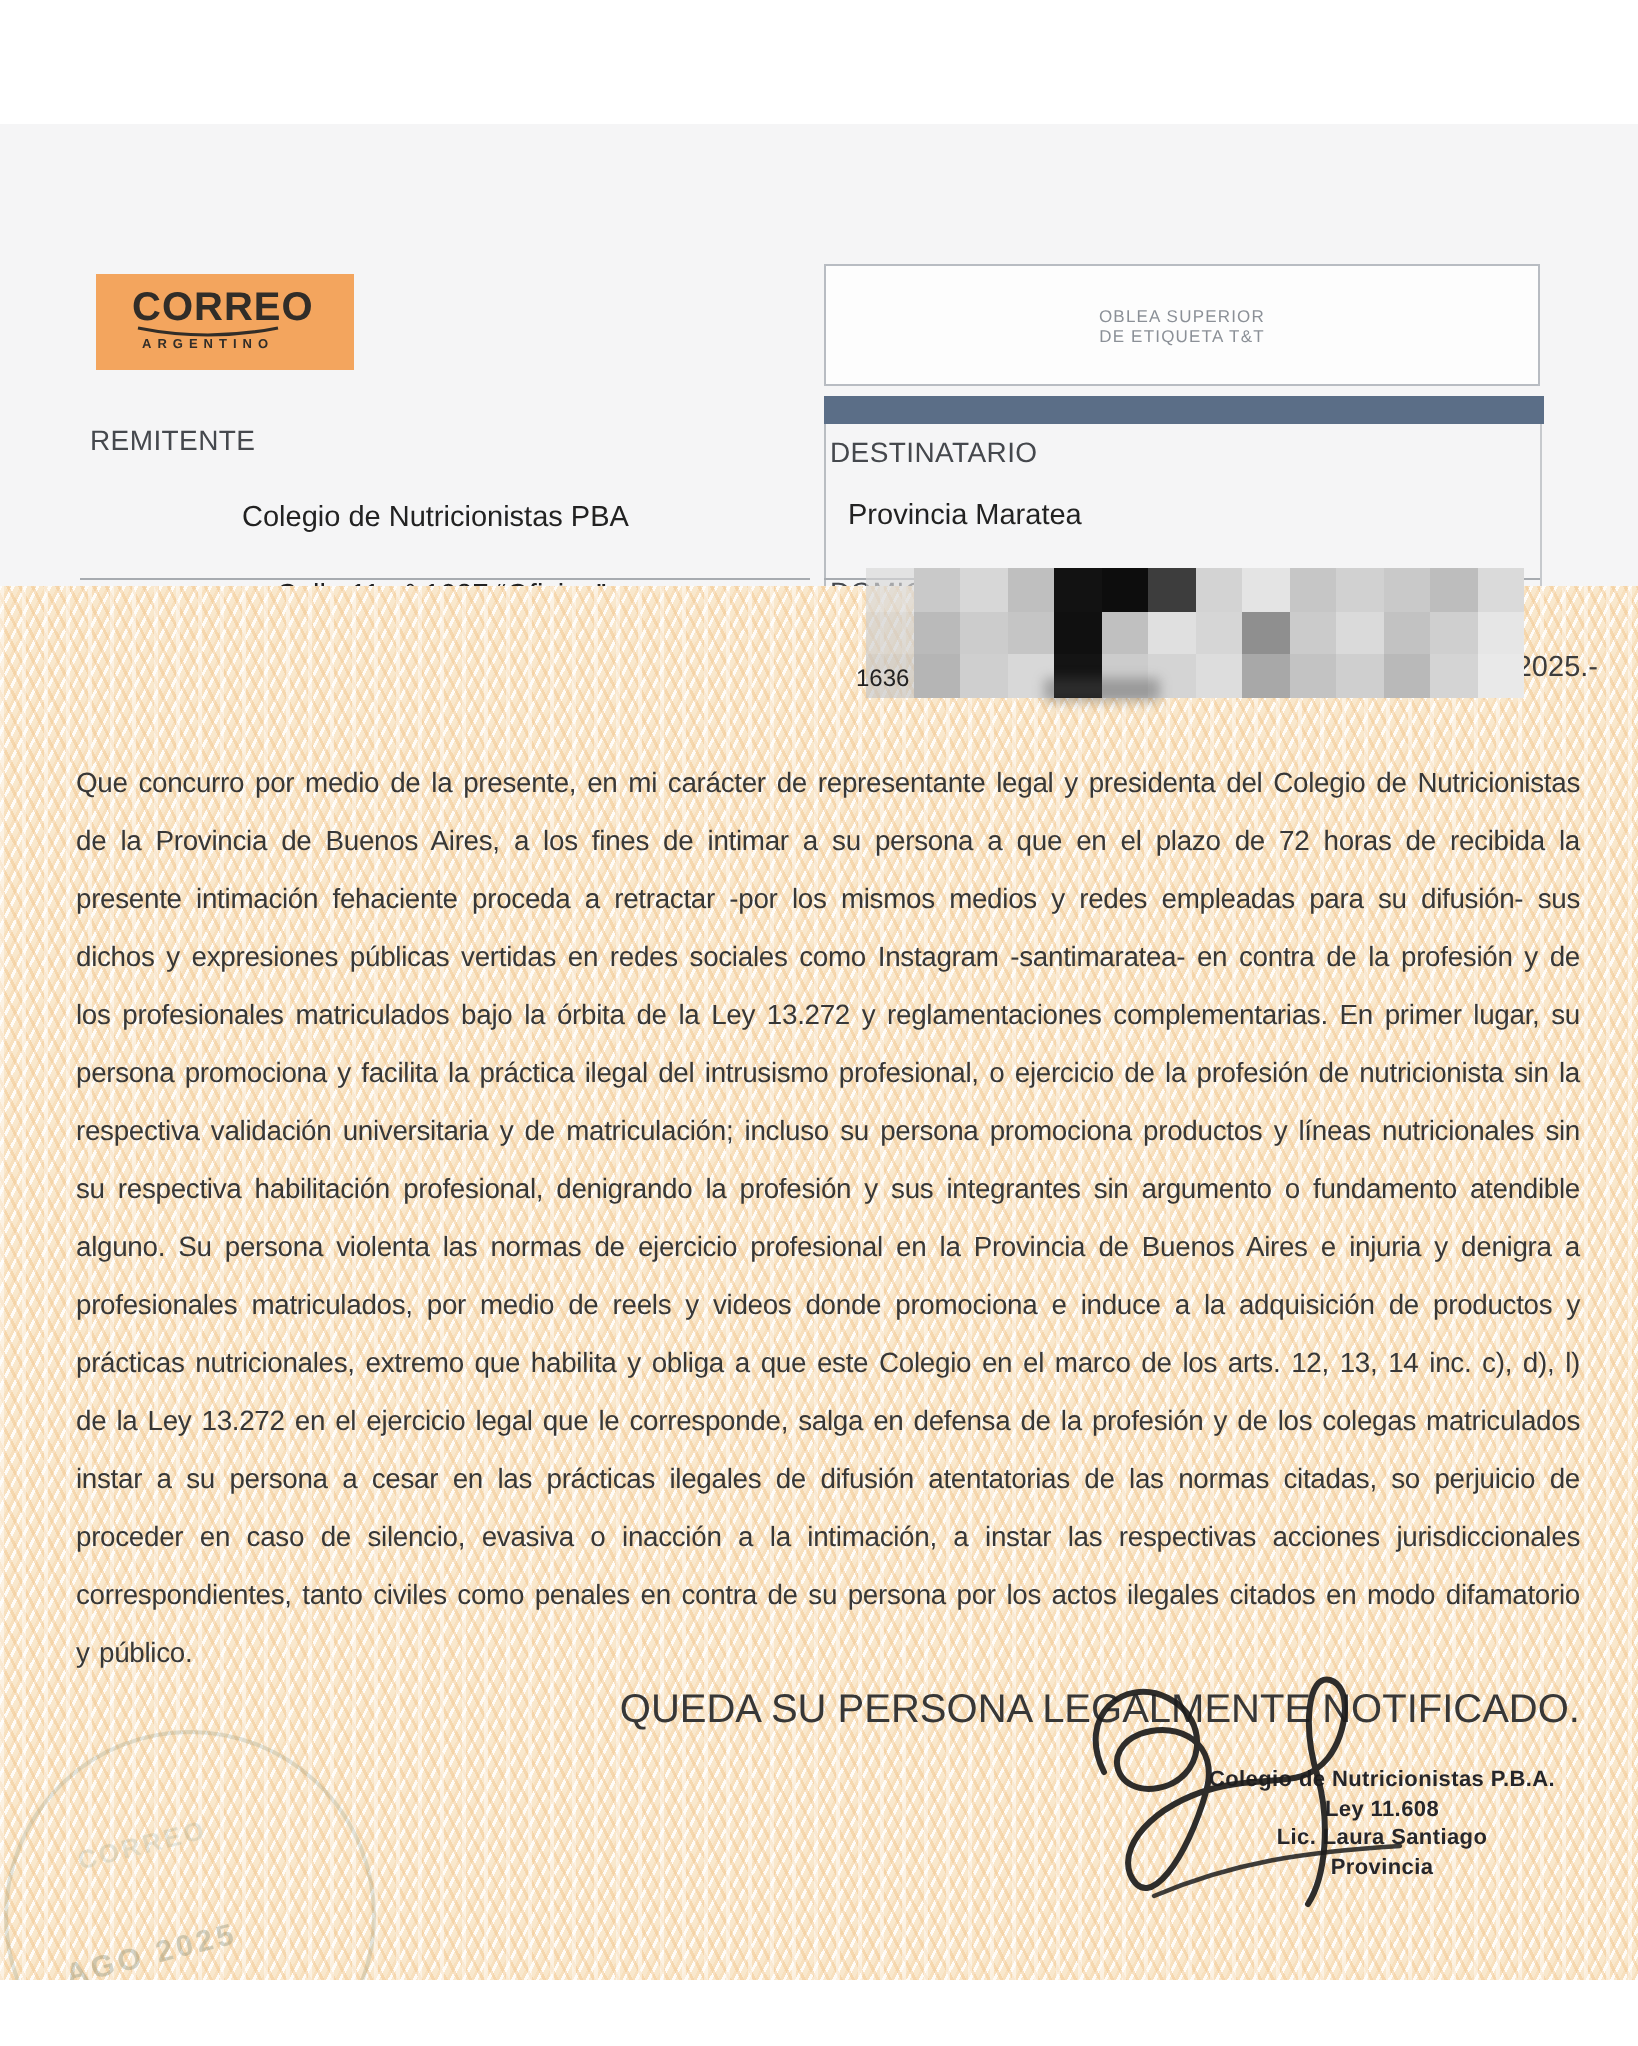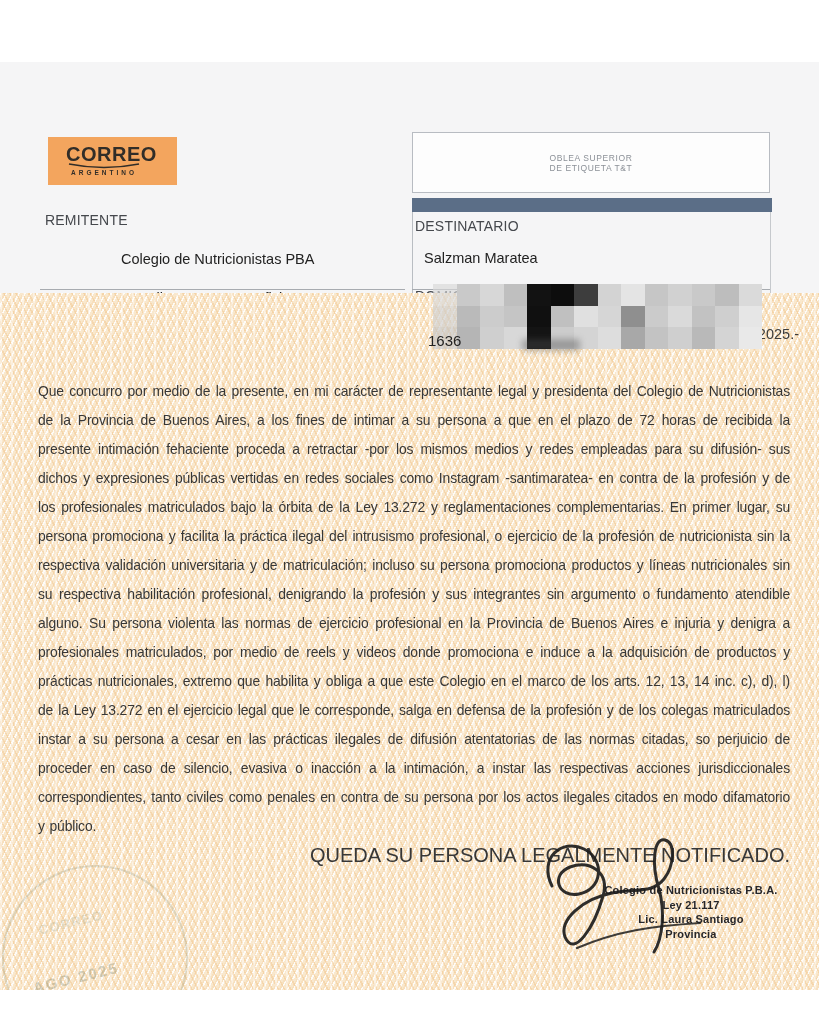--- a/index.html
+++ b/index.html
@@ -107,26 +107,26 @@
     <div class="fl" style="left:300px;top:261px;">PROVINCIA</div>
     <div class="fv" style="left:28px;top:272px;font-size:15px;">1900</div>
     <div class="fv" style="left:175px;top:272px;">La Plata</div>
     <div class="fv" style="left:297px;top:272px;">Bs.As.</div>
     <div class="vline" style="left:160px;top:257px;height:32px;"></div>
     <div class="vline" style="left:295px;top:257px;height:32px;"></div>
 
     <div class="vline" style="left:412px;top:150px;height:142px;"></div>
     <div class="vline" style="left:770px;top:150px;height:142px;background:#c6c9cd;"></div>
     <div class="fl" style="left:415px;top:156px;">DESTINATARIO</div>
-    <div class="fv" style="left:424px;top:188px;">Salzman Maratea</div>
+    <div class="fv" style="left:424px;top:188px;">Provincia Maratea</div>
     <div class="hline" style="left:412px;top:227px;width:358px;"></div>
     <div class="fl" style="left:415px;top:226px;">DOMICILIO</div>
     <div class="hline" style="left:412px;top:257px;width:358px;"></div>
     <div class="fl" style="left:415px;top:259px;">CÓDIGO POSTAL</div>
-    <div class="fv" style="left:428px;top:270px;font-size:15px;z-index:5;">1636</div>
+    <div class="fv" style="left:428px;top:270px;font-size:12px;z-index:5;">1636</div>
 
     <div class="mosaic">
         <div style="background: rgba(216, 216, 216, 0.66);"></div>
         <div style="background: rgb(201, 201, 201);"></div>
         <div style="background: rgb(215, 215, 215);"></div>
         <div style="background: rgb(191, 191, 191);"></div>
         <div style="background: rgb(18, 18, 18);"></div>
         <div style="background: rgb(13, 13, 13);"></div>
         <div style="background: rgb(61, 61, 61);"></div>
         <div style="background: rgb(211, 211, 211);"></div>
@@ -179,21 +179,21 @@
       <p class="closing">QUEDA SU PERSONA LEGALMENTE NOTIFICADO.</p>
     </div>
 
     <div class="stamp">
       <div class="stamp-word">CORREO</div>
       <div class="stamp-text">AGO 2025</div>
     </div>
 
     <div class="sig-block">
       <div>Colegio de Nutricionistas P.B.A.</div>
-      <div>Ley 21.117</div>
+      <div>Ley 11.608</div>
       <div>Lic. Laura Santiago</div>
       <div>Provincia</div>
     </div>
 
     <svg class="sig-svg" width="185" height="135" viewBox="0 0 185 135">
       <path d="M30 58 C 16 30, 40 10, 62 21 C 84 32, 80 62, 57 66 C 36 70, 28 47, 48 39
                C 68 32, 88 44, 81 68 C 72 100, 52 130, 43 109 C 37 92, 60 71, 90 65
                C 114 60, 130 66, 142 51 C 152 38, 154 15, 143 12 C 132 9, 129 35, 137 61
                C 143 83, 141 110, 132 124" stroke="#1c1c1c" stroke-width="3" fill="none" stroke-linecap="round" opacity="0.92"></path>
       <path d="M55 120 C 95 103, 130 98, 178 95" stroke="#1c1c1c" stroke-width="2.2" fill="none" stroke-linecap="round" opacity="0.85"></path>

